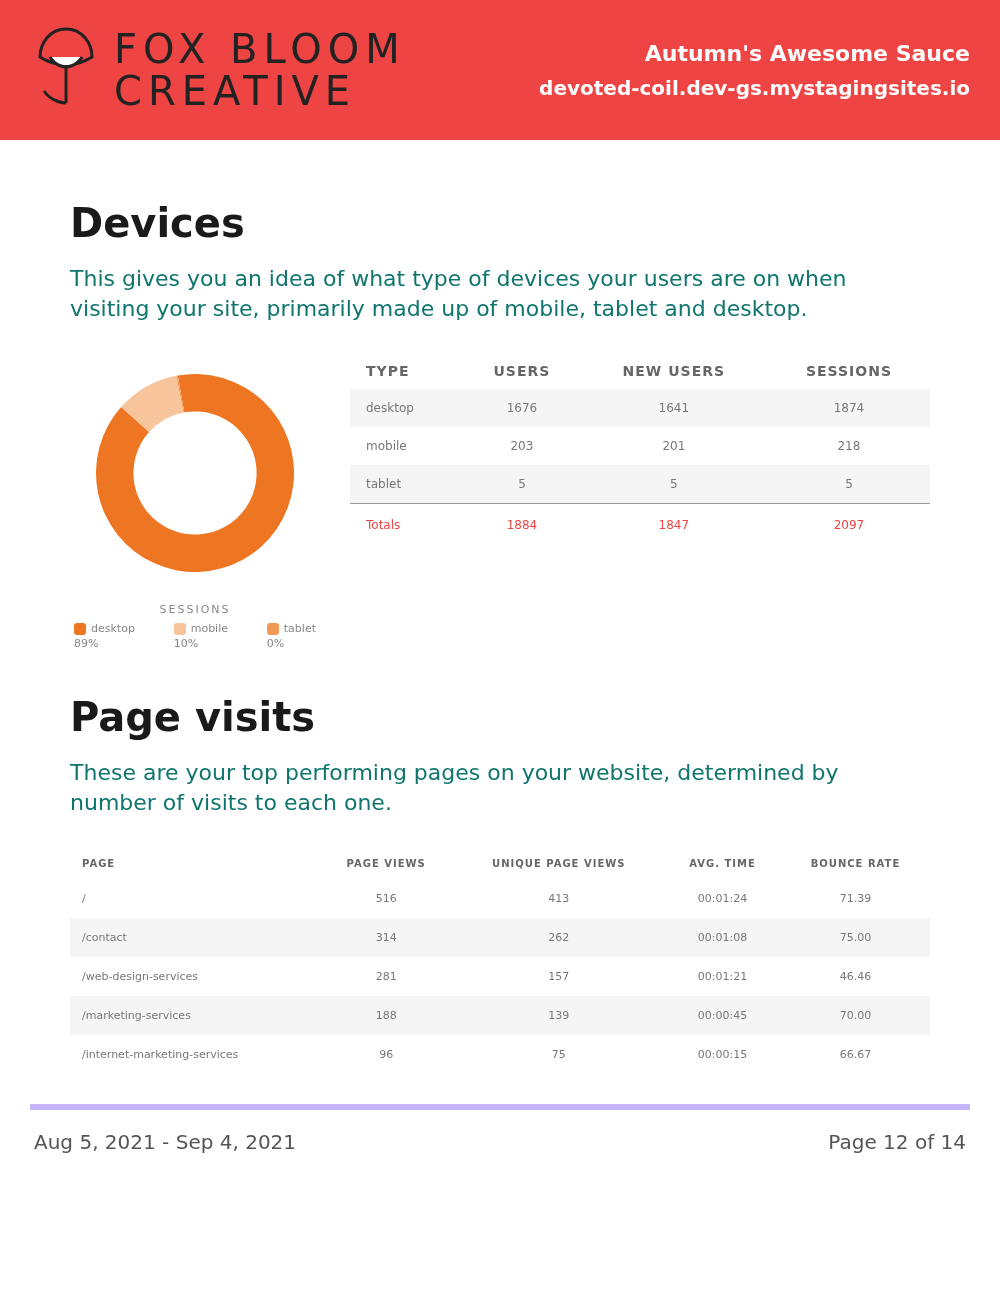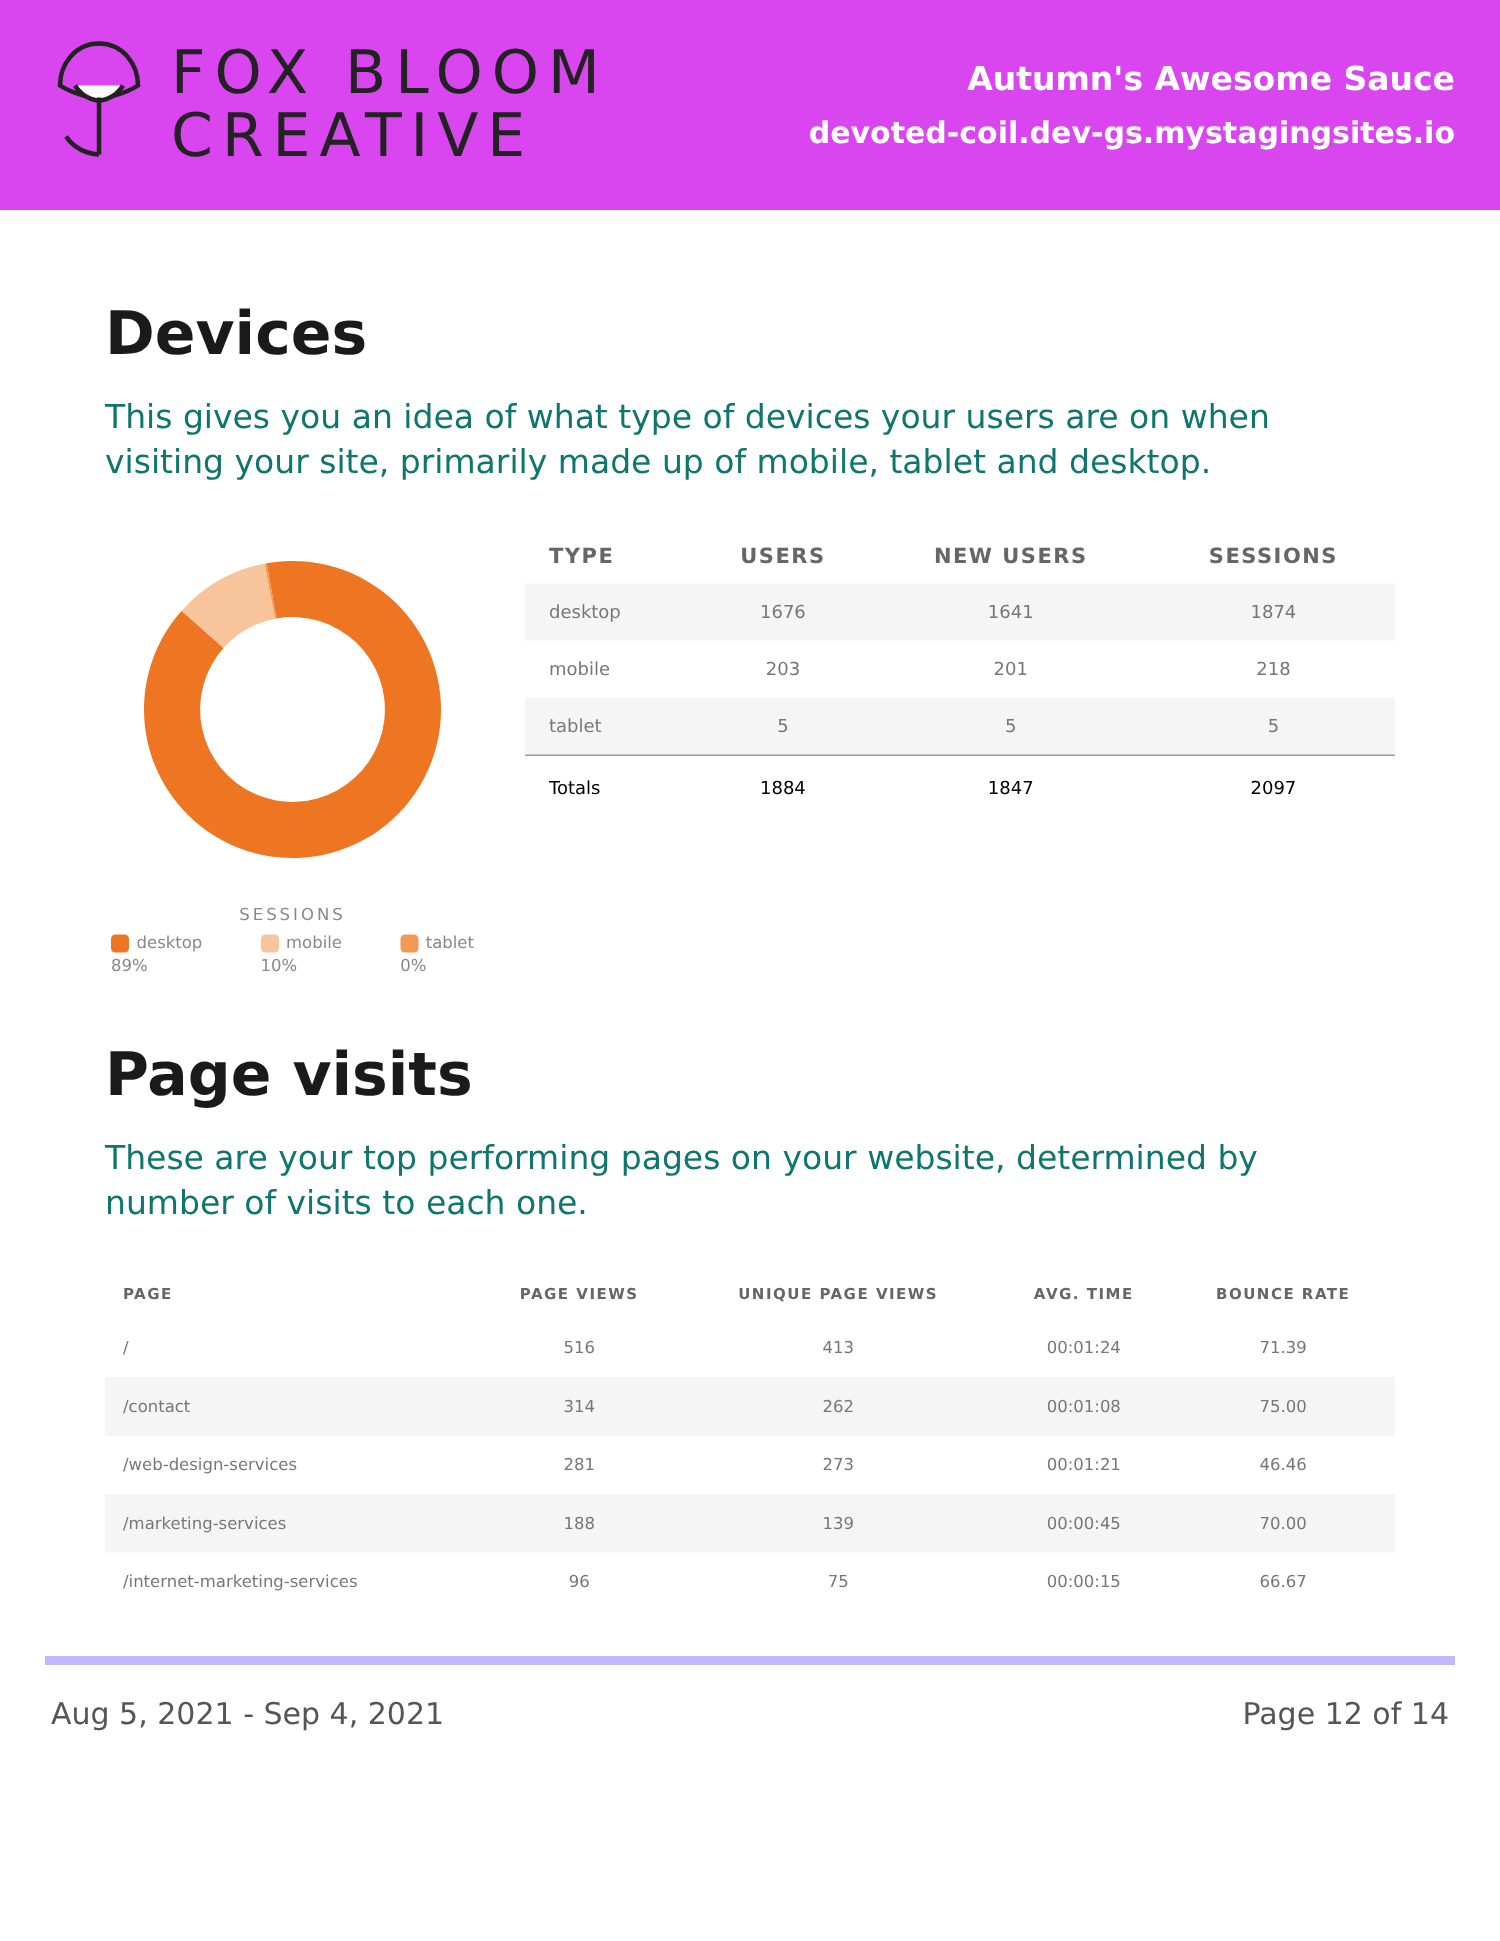--- a/index.html
+++ b/index.html
@@ -1,19 +1,19 @@
 <!DOCTYPE html>
 <html><head>
 <meta charset="utf-8">
 <style>
   * { box-sizing: border-box; margin: 0; padding: 0; }
   html, body { width: 1000px; font-family: "DejaVu Sans", "Verdana", sans-serif; background: #fff; color: #222; }
   .page { width: 1000px; }
   .header {
-    background: #d946ef;
+    background: #ef4444;
     height: 140px;
     display: flex;
     align-items: center;
     justify-content: space-between;
     padding: 0 30px;
     color: #fff;
   }
   .brand { display: flex; align-items: center; gap: 12px; }
   .brand svg { width: 72px; height: 90px; stroke: #222; }
   .brand-text { line-height: 1.05; }
@@ -41,21 +41,21 @@
   .legend-item .pct { margin-top: 2px; }
   .table-col { flex: 1; }
   table.data { width: 100%; border-collapse: collapse; font-size: 12px; color: #777; }
   table.data th {
     text-align: center; font-size: 14px; letter-spacing: 1px; color: #666;
     padding: 10px 8px; font-weight: 700; text-transform: uppercase;
   }
   table.data th:first-child, table.data td:first-child { text-align: left; padding-left: 16px; }
   table.data td { text-align: center; padding: 12px 8px; }
   table.data tbody tr:nth-child(odd) td { background: #f5f5f5; }
-  table.data tfoot td { border-top: 1px solid #999; font-weight: 400; color: #000000; padding: 14px 8px; }
+  table.data tfoot td { border-top: 1px solid #999; font-weight: 400; color: #ef4444; padding: 14px 8px; }
   .pages-section { margin-top: 44px; }
   table.pages { width: 100%; border-collapse: collapse; font-size: 11px; color: #777; margin-top: 20px; }
   table.pages th { text-align: center; font-size: 10px; letter-spacing: 1px; color: #666; padding: 10px 8px; font-weight: 700; text-transform: uppercase; }
   table.pages th:first-child, table.pages td:first-child { text-align: left; padding-left: 12px; }
   table.pages td { text-align: center; padding: 13px 8px; }
   table.pages tbody tr:nth-child(even) td { background: #f5f5f5; }
   .footer {
     border-top: 6px solid #c4b5fd;
     margin: 0 30px;
     padding: 20px 4px 28px 4px;
@@ -195,21 +195,21 @@
             <tr>
               <td>/contact</td>
               <td>314</td>
               <td>262</td>
               <td>00:01:08</td>
               <td>75.00</td>
             </tr>
             <tr>
               <td>/web-design-services</td>
               <td>281</td>
-              <td>273</td>
+              <td>157</td>
               <td>00:01:21</td>
               <td>46.46</td>
             </tr>
             <tr>
               <td>/marketing-services</td>
               <td>188</td>
               <td>139</td>
               <td>00:00:45</td>
               <td>70.00</td>
             </tr>

